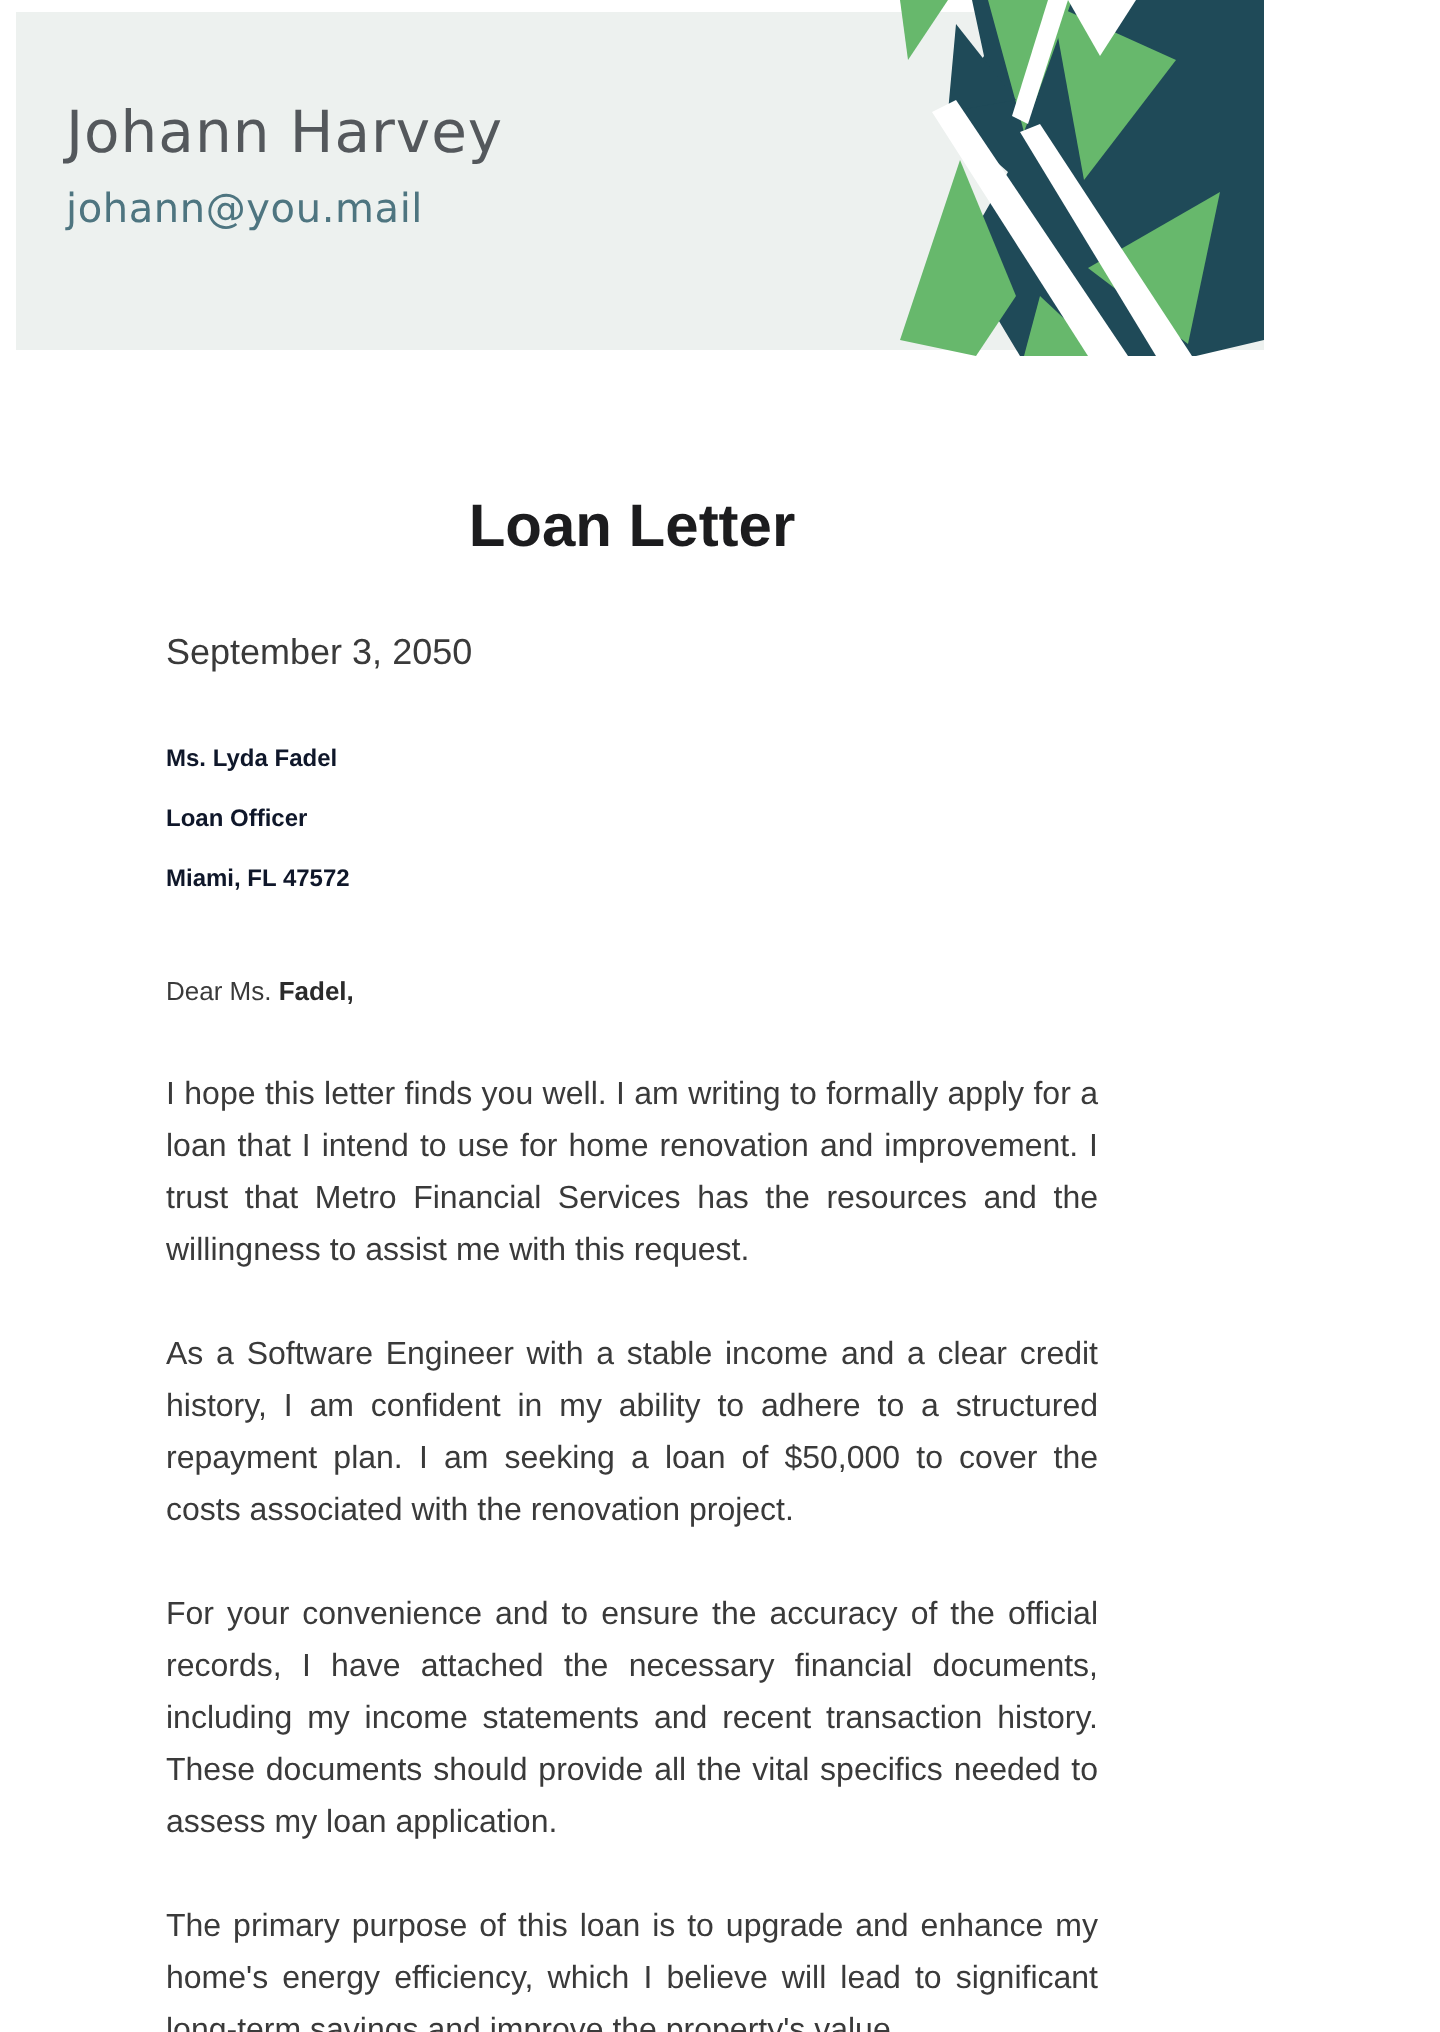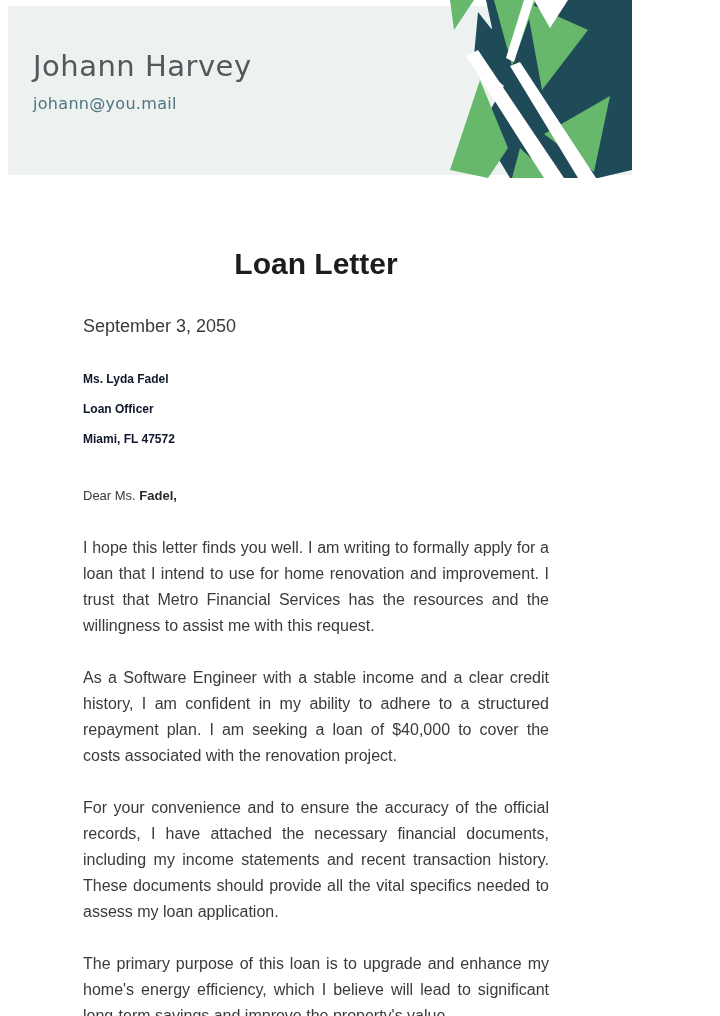--- a/index.html
+++ b/index.html
@@ -24,21 +24,21 @@
     font-family:"DejaVu Sans", sans-serif;
     font-size:29px;
     font-weight:500;
     letter-spacing:0.5px;
     color:#54585c;
     line-height:34px;
   }
   .header-email{
     margin:13px 0 0 0;
     font-family:"DejaVu Sans", sans-serif;
-    font-size:16px;
+    font-size:20px;
     font-weight:500;
     letter-spacing:0.3px;
     color:#4e7580;
     line-height:16px;
   }
   .decor{
     position:absolute;
     top:0;right:0;
     width:182px;height:178px;
     display:block;
@@ -130,18 +130,18 @@
 
     <div class="recipient">
       <p>Ms. Lyda Fadel</p>
       <p>Loan Officer</p>
       <p>Miami, FL 47572</p>
     </div>
 
     <p class="salutation"><span>Dear Ms. </span><span class="bold">Fadel,</span></p>
 
     <p class="para">I hope this letter finds you well. I am writing to formally apply for a loan that I intend to use for home renovation and improvement. I trust that Metro Financial Services has the resources and the willingness to assist me with this request.</p>
-    <p class="para">As a Software Engineer with a stable income and a clear credit history, I am confident in my ability to adhere to a structured repayment plan. I am seeking a loan of $40,000 to cover the costs associated with the renovation project.</p>
+    <p class="para">As a Software Engineer with a stable income and a clear credit history, I am confident in my ability to adhere to a structured repayment plan. I am seeking a loan of $50,000 to cover the costs associated with the renovation project.</p>
     <p class="para">For your convenience and to ensure the accuracy of the official records, I have attached the necessary financial documents, including my income statements and recent transaction history. These documents should provide all the vital specifics needed to assess my loan application.</p>
     <p class="para">The primary purpose of this loan is to upgrade and enhance my home's energy efficiency, which I believe will lead to significant long-term savings and improve the property's value.</p>
   </div>
 
 </div>
 
 </body></html>

